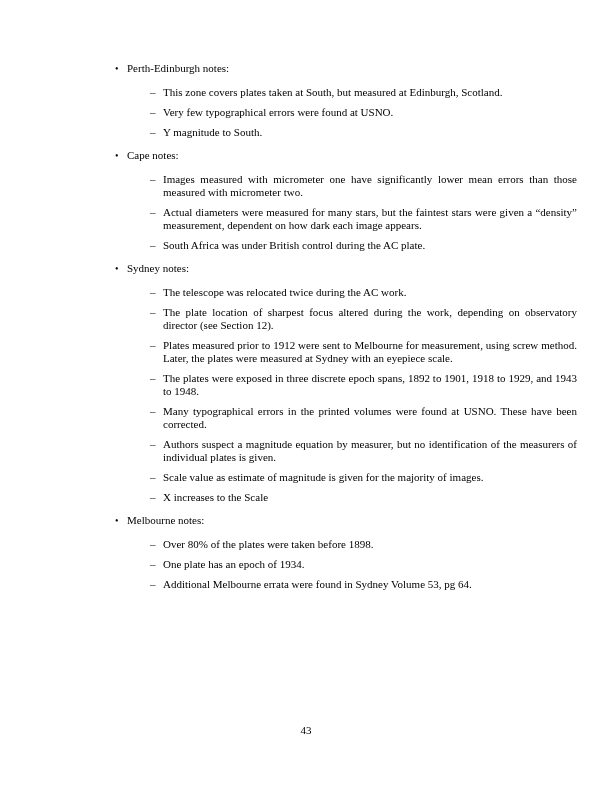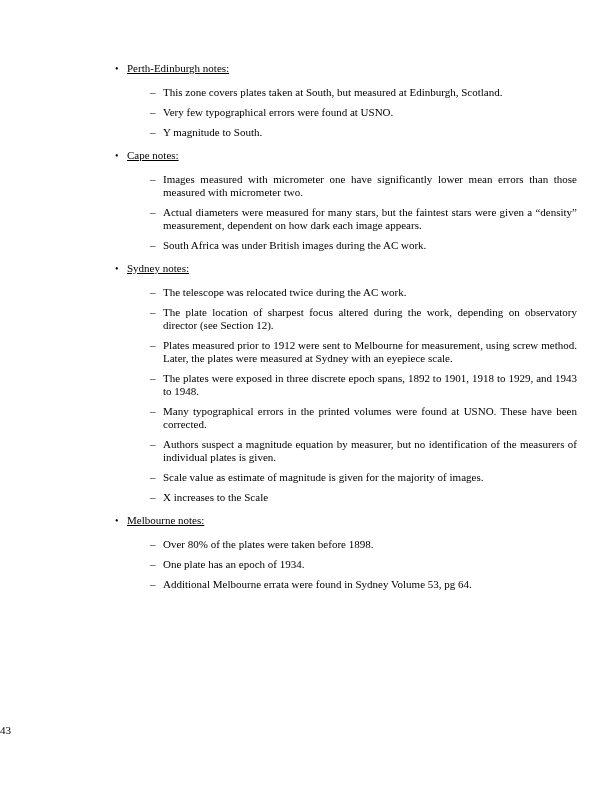--- a/index.html
+++ b/index.html
@@ -32,21 +32,20 @@
     line-height: 13px;
     margin-bottom: 11px;
   }
   .bullet {
     flex: none;
     width: 12px;
     font-size: 10px;
   }
   .section-label {
     flex: 1;
-    text-decoration: underline;
   }
   .item {
     display: flex;
     margin-left: 35px;
     margin-bottom: 7px;
     font-size: 11px;
     line-height: 13px;
   }
   .dash {
     flex: none;
@@ -54,21 +53,21 @@
   }
   .item-text {
     flex: 1;
     text-align: justify;
   }
   .page-number {
     position: absolute;
     left: 0;
     width: 612px;
     top: 724px;
-    text-align: left;
+    text-align: center;
     font-size: 11px;
     line-height: 13px;
   }
 </style>
 </head>
 <body>
 
 <div class="page">
   <div class="content">
 
@@ -99,21 +98,21 @@
       <div class="item">
         <span class="dash">–</span>
         <div class="item-text">Images measured with micrometer one have significantly lower mean errors than those measured with micrometer two.</div>
       </div>
       <div class="item">
         <span class="dash">–</span>
         <div class="item-text">Actual diameters were measured for many stars, but the faintest stars were given a “density” measurement, dependent on how dark each image appears.</div>
       </div>
       <div class="item">
         <span class="dash">–</span>
-        <div class="item-text">South Africa was under British images during the AC work.</div>
+        <div class="item-text">South Africa was under British control during the AC plate.</div>
       </div>
     </div>
 
     <div class="section">
       <div class="section-head">
         <span class="bullet">•</span>
         <span class="section-label">Sydney notes:</span>
       </div>
       <div class="item">
         <span class="dash">–</span>

